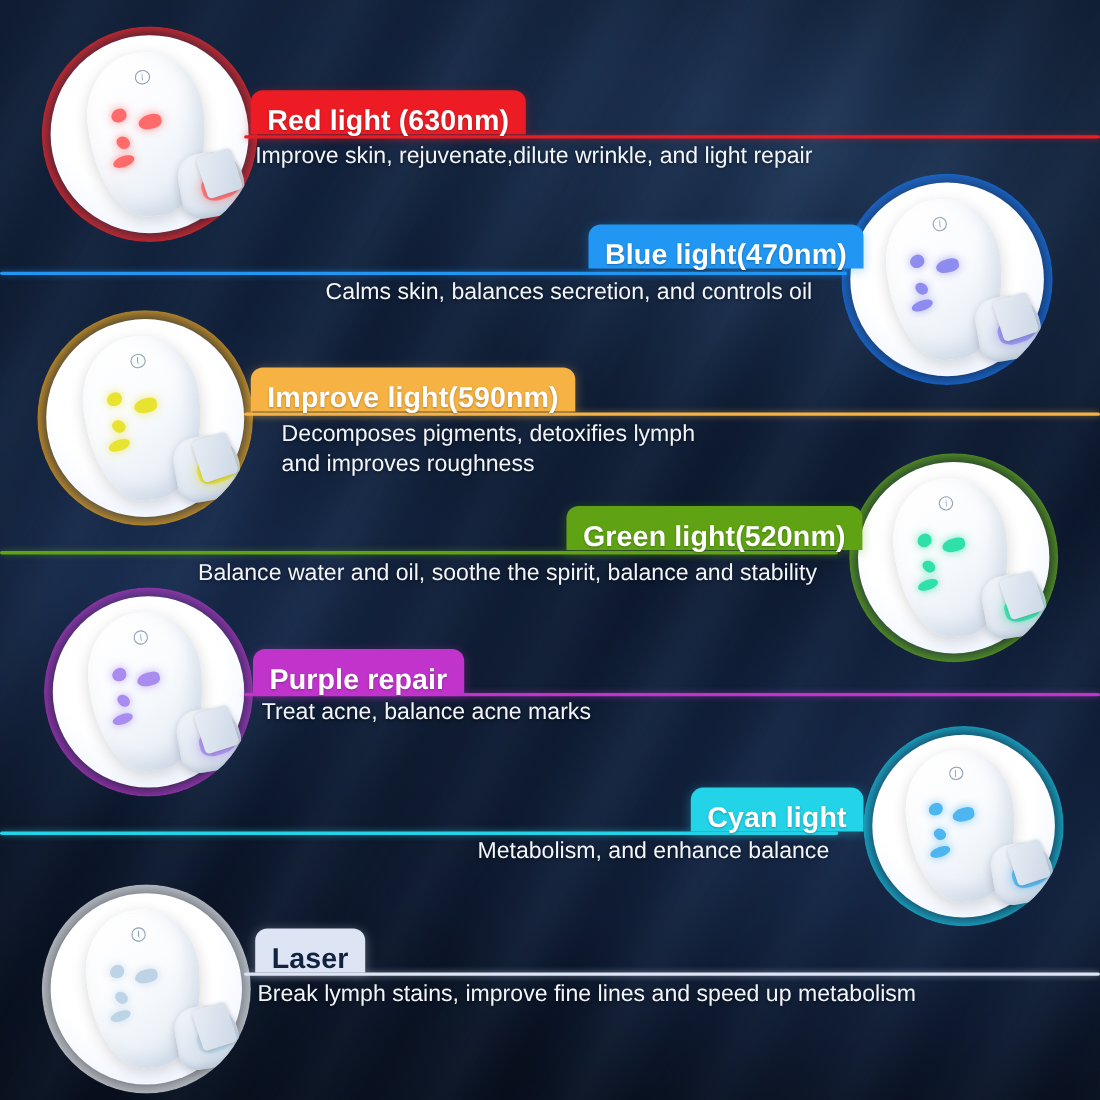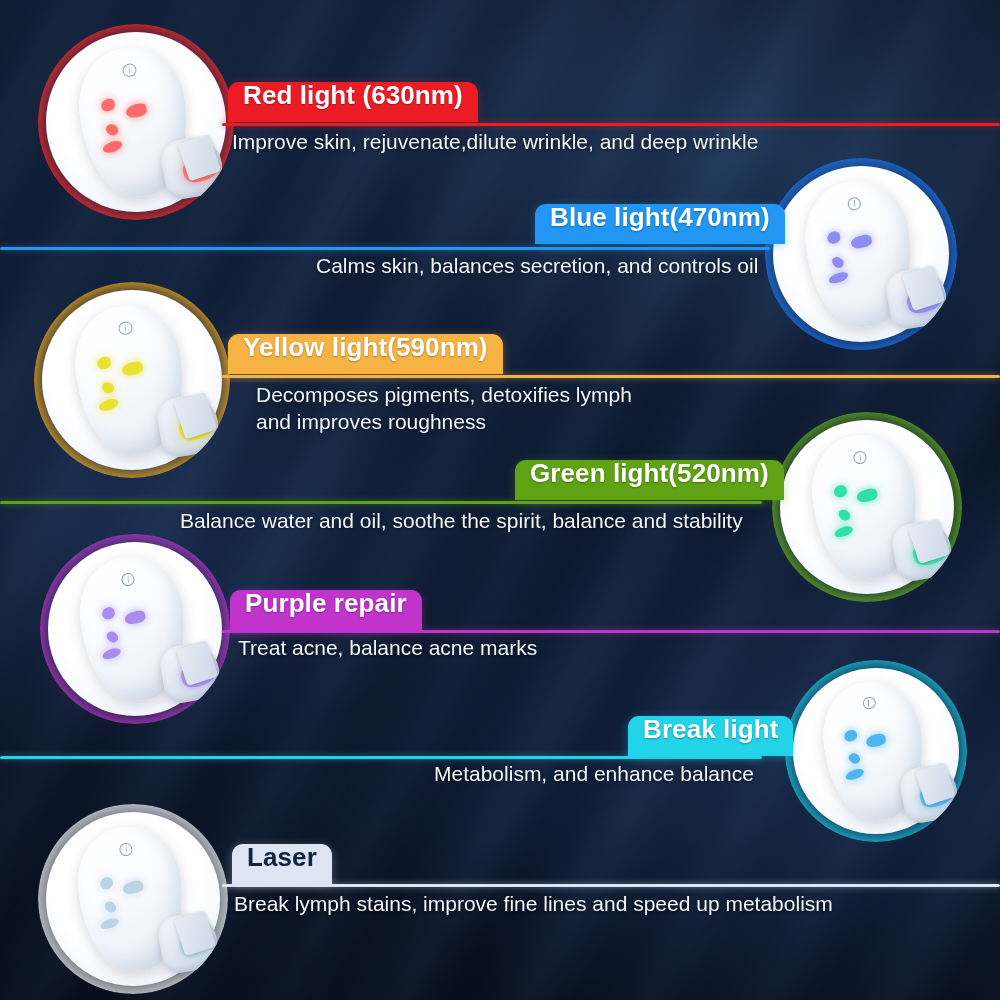--- a/index.html
+++ b/index.html
@@ -51,21 +51,21 @@
   }
 
   
   .divider{
     position:absolute;height:3px;border-radius:2px;
   }
 
   
   .badge{
     position:absolute;
-    display:flex;align-items:flex-start;
+    display:flex;align-items:flex-end;
     padding:0 15px;
     border-radius:11px 11px 0 0;
     height:40px;
     white-space:nowrap;
   }
   .badge span{
     font-size:26px;
     font-weight:700;
     letter-spacing:.1px;
     line-height:1;
@@ -176,61 +176,61 @@
           </div>
           <div class="neck"></div>
           <div class="led collar" style="background:#ff6b6b;opacity:.88;box-shadow:0 0 10px #ff6b6bbb;"></div>
           <div class="strap"></div>
         </div>
       </div>
       <div class="divider" style="left: 222px; top: 123px; width: 778px; background: rgb(237, 28, 36); box-shadow: rgba(237, 28, 36, 0.533) 0px 0px 6px;"></div>
       <div class="badge" style="left: 228px; top: 82px; min-width: 215px; background: rgb(237, 28, 36); box-shadow: rgba(237, 28, 36, 0.333) 0px 2px 10px;">
         <span>Red light (630nm)</span>
       </div>
-      <div class="desc" style="left: 232px; top: 128px;">Improve skin, rejuvenate,dilute wrinkle, and deep wrinkle</div>
+      <div class="desc" style="left: 232px; top: 128px;">Improve skin, rejuvenate,dilute wrinkle, and light repair</div>
       <div class="maskwrap" style="left: 765px; top: 158px; width: 192px; height: 192px;">
         <div class="circle">
           <div class="ringhalo" style="background:radial-gradient(circle, rgba(255,255,255,0) 56%, #1976f255 64%, #1976f2 76%, #1976f2cc 86%, #1976f200 100%);box-shadow:0 0 26px #1976f2aa;"></div>
           <div class="innerwhite"></div>
           <div class="face">
             <div class="logo"></div>
             <div class="led eyeL" style="background:#8f8cf0;box-shadow:0 0 9px #8f8cf0bb;"></div>
             <div class="led eyeR" style="background:#8f8cf0;box-shadow:0 0 9px #8f8cf0bb;"></div>
             <div class="led cheek" style="background:#8f8cf0;box-shadow:0 0 8px #8f8cf0bb;"></div>
             <div class="led mouth" style="background:#8f8cf0;box-shadow:0 0 8px #8f8cf0bb;"></div>
           </div>
           <div class="neck"></div>
           <div class="led collar" style="background:#8f8cf0;opacity:.88;box-shadow:0 0 10px #8f8cf0bb;"></div>
           <div class="strap"></div>
         </div>
       </div>
       <div class="divider" style="left: 0px; top: 247px; width: 770px; background: rgb(33, 150, 243); box-shadow: rgba(33, 150, 243, 0.533) 0px 0px 6px;"></div>
       <div class="badge" style="left: 535px; top: 204px; min-width: 223px; background: rgb(33, 150, 243); box-shadow: rgba(33, 150, 243, 0.333) 0px 2px 10px;">
         <span>Blue light(470nm)</span>
       </div>
-      <div class="desc" style="left: 316px; top: 252px;">Calms skin, balances secretion, and controls oil</div>
+      <div class="desc" style="left: 296px; top: 252px;">Calms skin, balances secretion, and controls oil</div>
       <div class="maskwrap" style="left: 34px; top: 282px; width: 196px; height: 196px;">
         <div class="circle">
           <div class="ringhalo" style="background:radial-gradient(circle, rgba(255,255,255,0) 56%, #f0a81e55 64%, #f0a81e 76%, #f0a81ecc 86%, #f0a81e00 100%);box-shadow:0 0 26px #f0a81eaa;"></div>
           <div class="innerwhite"></div>
           <div class="face">
             <div class="logo"></div>
             <div class="led eyeL" style="background:#e8e231;box-shadow:0 0 9px #e8e231bb;"></div>
             <div class="led eyeR" style="background:#e8e231;box-shadow:0 0 9px #e8e231bb;"></div>
             <div class="led cheek" style="background:#e8e231;box-shadow:0 0 8px #e8e231bb;"></div>
             <div class="led mouth" style="background:#e8e231;box-shadow:0 0 8px #e8e231bb;"></div>
           </div>
           <div class="neck"></div>
           <div class="led collar" style="background:#e8e231;opacity:.88;box-shadow:0 0 10px #e8e231bb;"></div>
           <div class="strap"></div>
         </div>
       </div>
       <div class="divider" style="left: 222px; top: 375px; width: 778px; background: rgb(246, 179, 68); box-shadow: rgba(246, 179, 68, 0.533) 0px 0px 6px;"></div>
       <div class="badge" style="left: 228px; top: 334px; min-width: 260px; background: rgb(246, 179, 68); box-shadow: rgba(246, 179, 68, 0.333) 0px 2px 10px;">
-        <span>Yellow light(590nm)</span>
+        <span>Improve light(590nm)</span>
       </div>
       <div class="desc" style="left: 236px; top: 381px; margin-left: 20px;">Decomposes pigments, detoxifies lymph
 and improves roughness</div>
       <div class="maskwrap" style="left: 772px; top: 412px; width: 190px; height: 190px;">
         <div class="circle">
           <div class="ringhalo" style="background:radial-gradient(circle, rgba(255,255,255,0) 56%, #67b01c55 64%, #67b01c 76%, #67b01ccc 86%, #67b01c00 100%);box-shadow:0 0 26px #67b01caa;"></div>
           <div class="innerwhite"></div>
           <div class="face">
             <div class="logo"></div>
             <div class="led eyeL" style="background:#2fe0a8;box-shadow:0 0 9px #2fe0a8bb;"></div>
@@ -280,21 +280,21 @@
             <div class="led cheek" style="background:#4db5ef;box-shadow:0 0 8px #4db5efbb;"></div>
             <div class="led mouth" style="background:#4db5ef;box-shadow:0 0 8px #4db5efbb;"></div>
           </div>
           <div class="neck"></div>
           <div class="led collar" style="background:#4db5ef;opacity:.88;box-shadow:0 0 10px #4db5efbb;"></div>
           <div class="strap"></div>
         </div>
       </div>
       <div class="divider" style="left: 0px; top: 756px; width: 762px; background: rgb(35, 211, 232); box-shadow: rgba(35, 211, 232, 0.533) 0px 0px 6px;"></div>
       <div class="badge" style="left: 628px; top: 716px; min-width: 130px; background: rgb(35, 211, 232); box-shadow: rgba(35, 211, 232, 0.333) 0px 2px 10px;">
-        <span>Break light</span>
+        <span>Cyan light</span>
       </div>
       <div class="desc" style="left: 434px; top: 760px;">Metabolism, and enhance balance</div>
       <div class="maskwrap" style="left: 38px; top: 804px; width: 190px; height: 190px;">
         <div class="circle">
           <div class="ringhalo" style="background:radial-gradient(circle, rgba(255,255,255,0) 56%, #eef4ff55 64%, #eef4ff 76%, #eef4ffcc 86%, #eef4ff00 100%);box-shadow:0 0 26px rgba(235,245,255,.75);background:radial-gradient(circle, rgba(255,255,255,0) 52%, rgba(255,255,255,.55) 66%, rgba(245,250,255,.95) 80%, rgba(255,255,255,0) 100%);"></div>
           <div class="innerwhite"></div>
           <div class="face">
             <div class="logo"></div>
             <div class="led eyeL" style="background:#bcd4e6;box-shadow:0 0 9px #bcd4e6bb;"></div>
             <div class="led eyeR" style="background:#bcd4e6;box-shadow:0 0 9px #bcd4e6bb;"></div>

